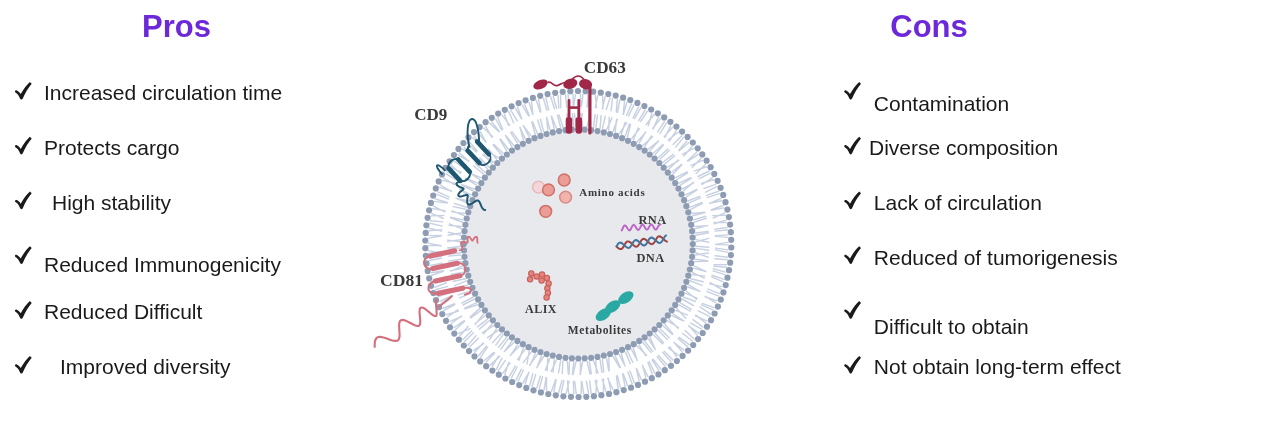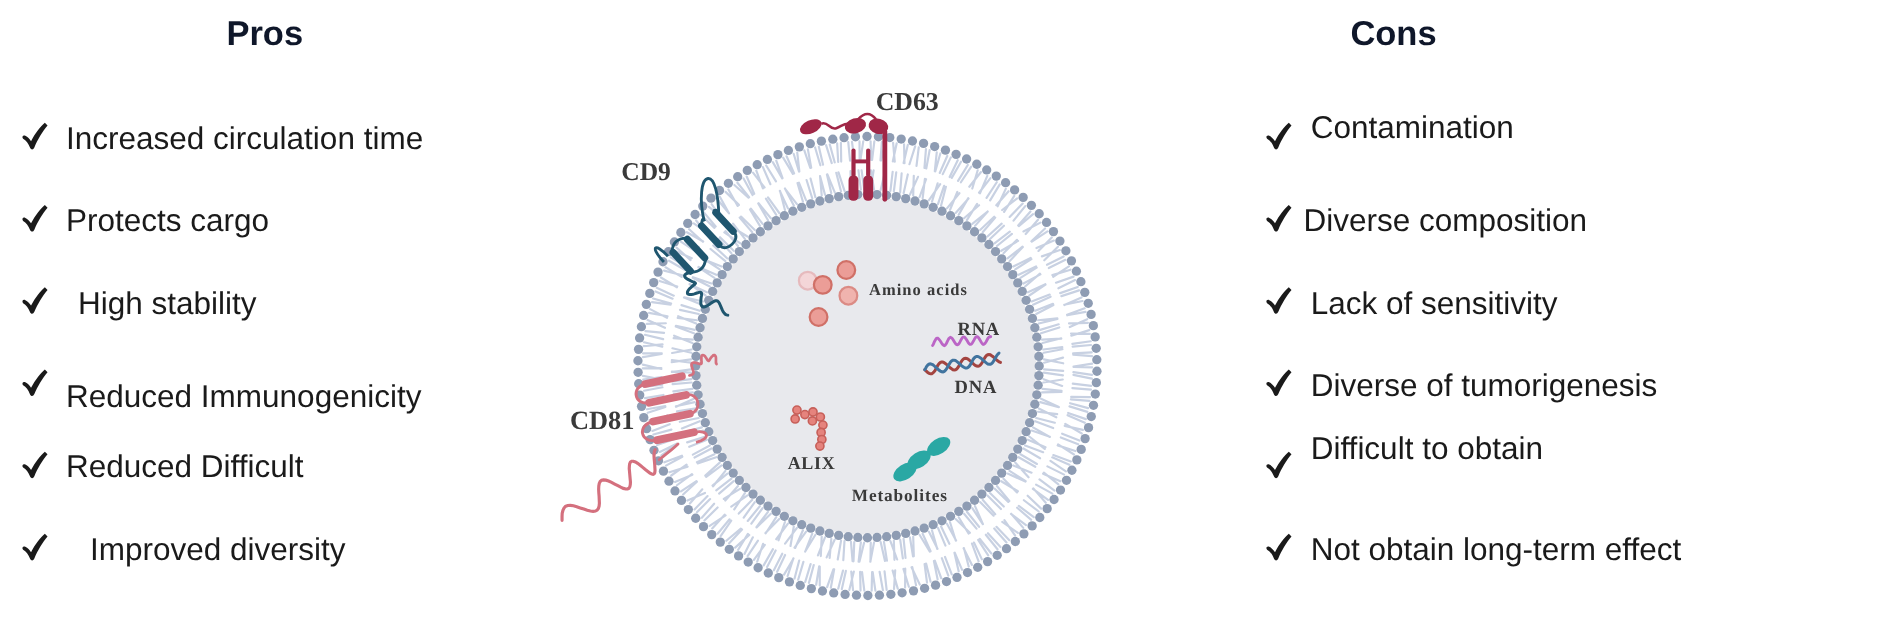--- a/index.html
+++ b/index.html
@@ -1,16 +1,16 @@
 <!DOCTYPE html>
 <html><head><meta charset="utf-8">
 <style>
 html,body{margin:0;padding:0;background:#ffffff;width:1269px;height:421px;overflow:hidden}
 .it{position:absolute;font-family:"Liberation Sans",sans-serif;font-size:21px;line-height:1;color:#1a1a1a;white-space:nowrap}
-.hd{position:absolute;font-family:"Liberation Sans",sans-serif;font-size:23.0px;line-height:1;font-weight:bold;color:#0f172a;white-space:nowrap}
+.hd{position:absolute;font-family:"Liberation Sans",sans-serif;font-size:31px;line-height:1;font-weight:bold;color:#6d28d9;white-space:nowrap}
 </style></head>
 <body>
 <svg width="1269" height="421" viewBox="0 0 1269 421" style="position:absolute;left:0;top:0">
     <circle cx="578.3" cy="244.0" r="112.5" fill="#e8e9ed"></circle>
     <path d="M728.1 244.9L715.7 244.6M728.0 249.9L715.6 248.1M727.9 252.4L715.6 249.9M727.5 257.3L715.2 255.8M727.3 259.8L714.9 258.7M726.7 264.8L714.1 264.6M726.3 267.2L713.9 266.2M725.4 272.1L713.4 268.8M724.9 274.6L713.0 270.9M723.9 279.4L712.1 275.3M723.2 281.9L711.7 276.8M721.9 286.6L709.8 283.9M721.2 289.0L710.2 282.6M719.6 293.7L708.1 289.1M718.8 296.1L707.2 291.6M716.9 300.7L705.1 296.9M716.0 303.0L705.4 296.3M713.9 307.6L702.2 303.4M712.9 309.8L701.5 304.9M710.6 314.2L700.3 307.2M709.4 316.4L698.3 310.9M706.9 320.8L695.4 315.8M705.6 322.9L695.9 315.1M703.0 327.1L693.0 319.6M701.6 329.1L690.7 323.1M698.7 333.2L688.6 325.9M697.2 335.2L688.9 325.6M694.1 339.1L685.1 330.5M692.5 341.0L682.6 333.5M689.2 344.7L679.2 337.3M687.5 346.6L678.1 338.5M684.0 350.1L674.0 342.6M682.2 351.9L674.1 342.5M678.6 355.3L668.2 347.9M676.7 356.9L669.6 346.7M672.9 360.1L664.3 351.2M671.0 361.7L662.8 352.3M667.0 364.7L658.6 355.5M665.0 366.2L657.2 356.5M660.9 369.0L653.1 359.2M658.8 370.3L652.1 359.9M654.6 372.9L649.3 361.7M652.4 374.2L648.0 362.4M648.0 376.6L642.4 365.5M645.8 377.7L642.6 365.4M641.4 379.9L636.5 368.5M639.1 380.9L636.3 368.5M634.5 382.9L630.0 371.3M632.2 383.8L627.9 372.1M627.5 385.5L623.2 373.8M625.1 386.3L622.6 374.1M620.4 387.8L617.4 375.7M618.0 388.4L616.4 376.0M613.2 389.7L607.7 378.2M610.7 390.2L608.2 378.1M605.9 391.2L602.3 379.3M603.4 391.7L603.5 379.1M598.5 392.4L595.1 380.4M596.0 392.7L596.8 380.2M591.1 393.3L589.7 380.9M588.6 393.4L586.4 381.2M583.6 393.7L581.8 381.4M581.1 393.8L581.4 381.4M576.2 393.8L574.7 381.4M573.7 393.7L573.4 381.3M568.7 393.5L567.5 381.0M566.2 393.3L569.2 381.1M561.2 392.8L563.9 380.6M558.8 392.5L562.0 380.4M553.9 391.8L556.1 379.6M551.4 391.4L555.6 379.5M546.5 390.4L546.5 377.7M544.1 389.8L546.1 377.6M539.3 388.6L542.5 376.7M536.8 388.0L540.4 376.1M532.1 386.5L535.6 374.6M529.7 385.7L532.8 373.7M525.1 384.0L528.9 372.2M522.7 383.1L529.0 372.3M518.1 381.2L523.4 370.0M515.9 380.2L521.5 369.1M511.4 378.0L517.1 367.0M509.1 376.9L515.3 366.1M504.8 374.5L508.7 362.5M502.6 373.3L509.9 363.2M498.4 370.7L505.3 360.4M496.3 369.3L501.9 358.2M492.1 366.5L498.6 355.9M490.1 365.1L499.5 356.6M486.1 362.1L494.7 353.0M484.2 360.5L493.9 352.4M480.4 357.4L487.5 347.1M478.5 355.7L486.4 346.2M474.8 352.3L483.1 343.1M473.1 350.6L483.7 343.6M469.6 347.0L478.4 338.3M467.9 345.2L476.1 335.8M464.6 341.5L473.4 332.7M463.0 339.6L471.7 330.7M459.9 335.7L468.2 326.2M458.3 333.7L470.0 328.6M455.4 329.7L464.6 321.2M454.0 327.6L464.3 320.7M451.3 323.5L461.3 316.1M450.0 321.3L461.6 316.5M447.5 317.0L457.7 309.8M446.3 314.8L458.4 311.1M444.0 310.4L454.9 304.5M442.9 308.2L454.6 303.8M440.9 303.6L451.2 296.2M439.9 301.3L451.1 295.8M438.1 296.7L449.8 292.6M437.2 294.4L449.2 291.0M435.6 289.7L447.6 286.4M434.9 287.3L446.5 282.8M433.5 282.5L444.9 277.0M432.9 280.1L445.4 278.7M431.8 275.2L443.6 271.3M431.3 272.8L443.5 270.7M430.4 267.9L442.8 266.6M430.0 265.4L442.3 263.3M429.4 260.5L441.6 258.2M429.2 258.0L441.5 256.4M428.8 253.1L441.1 251.4M428.6 250.6L441.2 253.0M428.5 245.6L440.9 245.4M428.5 243.1L440.9 246.0M428.6 238.1L441.1 236.0M428.7 235.6L441.2 235.5M429.1 230.7L441.7 229.6M429.3 228.2L441.5 231.1M429.9 223.2L442.1 226.1M430.3 220.8L442.7 221.9M431.2 215.9L443.9 215.5M431.7 213.4L443.3 218.5M432.7 208.6L445.0 210.8M433.4 206.1L444.7 211.9M434.7 201.4L447.1 203.1M435.4 199.0L447.4 202.4M437.0 194.3L448.4 199.1M437.8 191.9L449.2 197.1M439.7 187.3L451.5 191.0M440.6 185.0L451.3 191.5M442.7 180.4L454.9 183.5M443.7 178.2L454.4 184.6M446.0 173.8L456.7 180.0M447.2 171.6L457.7 178.1M449.7 167.2L461.2 172.1M451.0 165.1L460.4 173.4M453.6 160.9L464.0 167.8M455.0 158.9L466.0 164.8M457.9 154.8L468.8 161.0M459.4 152.8L468.6 161.2M462.5 148.9L472.7 156.1M464.1 147.0L472.0 156.9M467.4 143.3L476.3 151.9M469.1 141.4L477.1 151.0M472.6 137.9L482.2 145.8M474.4 136.1L481.6 146.4M478.0 132.7L486.0 142.2M479.9 131.1L486.0 142.2M483.7 127.9L492.6 136.6M485.6 126.3L491.8 137.3M489.6 123.3L499.0 131.8M491.6 121.8L499.4 131.5M495.7 119.0L501.7 130.0M497.8 117.7L502.8 129.2M502.0 115.1L509.7 125.0M504.2 113.8L508.6 125.6M508.6 111.4L513.6 122.8M510.8 110.3L517.3 120.9M515.2 108.1L521.5 118.9M517.5 107.1L521.7 118.8M522.1 105.1L528.6 115.9M524.4 104.2L529.4 115.6M529.1 102.5L532.7 114.4M531.5 101.7L532.9 114.3M536.2 100.2L540.2 112.0M538.6 99.6L540.8 111.8M543.4 98.3L546.9 110.2M545.9 97.8L548.7 109.8M550.7 96.8L554.5 108.7M553.2 96.3L556.5 108.3M558.1 95.6L558.8 108.0M560.6 95.3L560.8 107.7M565.5 94.7L566.7 107.1M568.0 94.6L569.6 106.9M573.0 94.3L573.1 106.7M575.5 94.2L573.6 106.7M580.4 94.2L580.8 106.6M582.9 94.3L581.4 106.6M587.9 94.5L587.0 106.9M590.4 94.7L587.5 106.9M595.4 95.2L596.5 107.8M597.8 95.5L595.2 107.6M602.7 96.2L603.0 108.8M605.2 96.6L602.4 108.7M610.1 97.6L606.3 109.5M612.5 98.2L611.0 110.6M617.3 99.4L616.3 112.0M619.8 100.0L617.5 112.3M624.5 101.5L623.2 114.1M626.9 102.3L623.5 114.3M631.5 104.0L626.5 115.3M633.9 104.9L628.5 116.1M638.5 106.8L633.1 118.0M640.7 107.8L634.5 118.6M645.2 110.0L638.7 120.6M647.5 111.1L640.6 121.5M651.8 113.5L648.2 125.7M654.0 114.7L646.2 124.5M658.2 117.3L653.3 128.9M660.3 118.7L652.7 128.5M664.5 121.5L657.7 131.9M666.5 122.9L660.1 133.6M670.5 125.9L665.1 137.5M672.4 127.5L664.2 136.8M676.2 130.6L669.4 141.2M678.1 132.3L668.1 140.0M681.8 135.7L673.1 144.6M683.5 137.4L675.7 147.1M687.0 141.0L678.8 150.3M688.7 142.8L679.2 150.7M692.0 146.5L683.8 156.0M693.6 148.4L682.3 154.3M696.7 152.3L687.6 160.8M698.3 154.3L687.9 161.1M701.2 158.3L692.3 167.3M702.6 160.4L691.0 165.4M705.3 164.5L696.2 173.5M706.6 166.7L694.6 170.9M709.1 171.0L698.0 176.5M710.3 173.2L699.2 178.7M712.6 177.6L702.1 184.5M713.7 179.8L701.6 183.4M715.7 184.4L704.0 188.5M716.7 186.7L705.6 192.2M718.5 191.3L706.8 195.4M719.4 193.6L707.6 197.4M721.0 198.3L709.6 203.4M721.7 200.7L709.5 203.2M723.1 205.5L711.4 209.8M723.7 207.9L711.5 210.2M724.8 212.8L713.2 218.0M725.3 215.2L712.7 215.6M726.2 220.1L714.2 223.8M726.6 222.6L714.0 222.4M727.2 227.5L714.9 229.2M727.4 230.0L715.1 231.1M727.8 234.9L715.4 235.6M728.0 237.4L715.5 236.4M728.1 242.4L715.7 244.4M696.0 241.8L708.7 238.4M696.0 246.2L708.8 247.3M695.9 248.4L708.6 250.3M695.7 252.8L708.1 257.3M695.5 255.0L708.5 253.0M695.0 259.3L707.7 260.6M694.7 261.6L707.7 261.3M694.0 265.8L705.9 271.4M693.5 268.1L705.9 271.5M692.5 272.3L704.2 278.2M692.0 274.5L704.8 276.1M690.8 278.7L703.2 281.8M690.1 280.8L702.1 285.4M688.7 284.9L699.9 291.3M687.8 287.0L699.9 291.2M686.2 291.0L696.5 299.3M685.3 293.1L697.0 298.2M683.4 297.0L695.4 301.5M682.3 299.0L693.4 305.5M680.3 302.8L691.3 309.3M679.1 304.8L690.2 311.2M676.8 308.4L685.7 318.2M675.5 310.3L687.7 315.1M673.0 313.9L683.8 320.8M671.7 315.7L683.6 321.0M669.0 319.1L678.0 328.3M667.5 320.8L678.6 327.5M664.6 324.0L672.9 333.9M663.0 325.7L672.2 334.6M660.0 328.7L669.2 337.7M658.3 330.3L667.3 339.4M655.1 333.2L663.5 342.8M653.4 334.7L662.4 343.8M650.0 337.4L655.3 349.4M648.2 338.7L655.2 349.4M644.6 341.2L652.7 351.2M642.7 342.5L651.0 352.4M639.1 344.8L645.7 355.7M637.1 346.0L646.6 355.2M633.3 348.0L637.2 360.5M631.3 349.1L637.4 360.3M627.4 351.0L632.9 362.5M625.3 351.9L630.3 363.7M621.3 353.5L624.8 365.9M619.2 354.4L625.0 365.9M615.1 355.8L620.4 367.5M613.0 356.5L619.8 367.7M608.8 357.7L609.2 370.8M606.6 358.2L608.7 370.9M602.4 359.2L603.7 372.0M600.1 359.7L601.9 372.3M595.9 360.4L596.3 373.2M593.6 360.7L598.1 373.0M589.3 361.2L591.3 373.8M587.1 361.4L590.0 374.0M582.7 361.6L580.2 374.5M580.5 361.7L580.3 374.5M576.1 361.7L573.0 374.4M573.9 361.6L572.4 374.4M569.5 361.4L569.0 374.2M567.3 361.2L568.4 374.1M563.0 360.7L562.2 373.5M560.7 360.4L558.5 373.0M556.5 359.7L551.1 371.6M554.2 359.2L553.1 372.0M550.0 358.2L545.3 370.3M547.8 357.7L547.2 370.7M543.6 356.5L536.8 367.7M541.5 355.8L536.8 367.7M537.4 354.4L529.7 365.1M535.3 353.5L530.1 365.3M531.3 351.9L523.4 362.4M529.2 351.0L527.0 364.0M525.3 349.1L517.5 359.5M523.3 348.0L519.0 360.2M519.5 346.0L510.3 355.4M517.5 344.8L510.5 355.5M513.9 342.5L504.4 351.6M512.0 341.2L504.3 351.5M508.4 338.7L500.9 349.1M506.6 337.4L498.5 347.3M503.2 334.7L495.8 345.1M501.5 333.2L492.5 342.4M498.3 330.3L487.5 337.7M496.6 328.7L489.5 339.6M493.6 325.7L482.5 332.6M492.0 324.0L483.5 333.7M489.1 320.8L479.4 329.1M487.6 319.1L477.5 326.9M484.9 315.7L475.0 323.7M483.6 313.9L475.4 324.2M481.1 310.3L470.8 317.9M479.8 308.4L470.2 317.1M477.5 304.8L465.1 308.9M476.3 302.8L464.6 308.1M474.3 299.0L463.0 305.0M473.2 297.0L461.9 303.1M471.3 293.1L459.5 297.9M470.4 291.0L458.1 294.9M468.8 287.0L456.4 290.5M467.9 284.9L455.5 288.3M466.5 280.8L454.6 285.6M465.8 278.7L453.2 281.2M464.6 274.5L452.4 278.3M464.1 272.3L451.3 274.2M463.1 268.1L450.6 270.8M462.6 265.8L450.7 271.2M461.9 261.6L449.2 262.8M461.6 259.3L448.9 260.9M461.1 255.0L448.4 256.1M460.9 252.8L448.2 254.2M460.7 248.4L447.9 247.8M460.6 246.2L447.9 248.0M460.6 241.8L447.9 240.1M460.7 239.6L447.8 241.4M460.9 235.2L448.3 232.2M461.1 233.0L448.1 235.3M461.6 228.7L449.4 223.8M461.9 226.4L449.1 225.4M462.6 222.2L450.5 217.7M463.1 219.9L450.6 217.2M464.1 215.7L452.1 210.8M464.6 213.5L451.8 211.9M465.8 209.3L453.3 206.6M466.5 207.2L454.3 203.4M467.9 203.1L456.0 198.4M468.8 201.0L456.1 198.2M470.4 197.0L459.8 189.3M471.3 194.9L459.7 189.5M473.2 191.0L461.8 185.2M474.3 189.0L462.0 184.8M476.3 185.2L465.6 178.3M477.5 183.2L465.7 178.0M479.8 179.6L469.1 172.5M481.1 177.7L468.9 172.9M483.6 174.1L473.7 166.0M484.9 172.3L475.5 163.6M487.6 168.9L479.0 159.3M489.1 167.2L480.0 158.1M492.0 164.0L483.7 154.1M493.6 162.3L482.9 154.9M496.6 159.3L488.7 149.1M498.3 157.7L487.0 150.8M501.5 154.8L493.1 145.1M503.2 153.3L494.0 144.4M506.6 150.6L500.0 139.6M508.4 149.3L500.6 139.1M512.0 146.8L505.5 135.7M513.9 145.5L505.7 135.5M517.5 143.2L510.6 132.4M519.5 142.0L512.0 131.6M523.3 140.0L520.0 127.2M525.3 138.9L519.9 127.3M529.2 137.0L523.3 125.6M531.3 136.1L523.3 125.7M535.3 134.5L531.7 122.1M537.4 133.6L532.6 121.8M541.5 132.2L537.7 120.0M543.6 131.5L540.4 119.1M547.8 130.3L546.7 117.4M550.0 129.8L546.7 117.4M554.2 128.8L551.3 116.3M556.5 128.3L551.6 116.3M560.7 127.6L557.5 115.2M563.0 127.3L559.0 114.9M567.3 126.8L567.0 114.0M569.5 126.6L569.3 113.8M573.9 126.4L572.3 113.6M576.1 126.3L574.4 113.6M580.5 126.3L582.4 113.6M582.7 126.4L580.6 113.5M587.1 126.6L590.1 114.0M589.3 126.8L589.4 114.0M593.6 127.3L595.1 114.6M595.9 127.6L597.5 114.9M600.1 128.3L601.1 115.5M602.4 128.8L605.2 116.3M606.6 129.8L612.0 117.9M608.8 130.3L609.2 117.2M613.0 131.5L617.4 119.5M615.1 132.2L616.6 119.2M619.2 133.6L626.8 122.8M621.3 134.5L625.1 122.2M625.3 136.1L629.4 123.9M627.4 137.0L630.6 124.5M631.3 138.9L639.6 128.8M633.3 140.0L638.2 128.0M637.1 142.0L645.7 132.3M639.1 143.2L645.5 132.1M642.7 145.5L652.7 136.8M644.6 146.8L651.4 135.9M648.2 149.3L658.4 141.0M650.0 150.6L658.5 141.0M653.4 153.3L662.8 144.5M655.1 154.8L663.5 145.1M658.3 157.7L667.8 149.1M660.0 159.3L669.3 150.5M663.0 162.3L673.2 154.4M664.6 164.0L674.6 155.9M667.5 167.2L678.7 160.6M669.0 168.9L678.0 159.9M671.7 172.3L681.7 164.4M673.0 174.1L681.9 164.7M675.5 177.7L687.1 171.9M676.8 179.6L687.6 172.8M679.1 183.2L690.7 177.6M680.3 185.2L691.1 178.4M682.3 189.0L693.6 182.9M683.4 191.0L693.3 182.4M685.3 194.9L696.9 189.5M686.2 197.0L697.0 189.8M687.8 201.0L699.8 196.4M688.7 203.1L700.4 197.8M690.1 207.2L702.0 202.5M690.8 209.3L702.3 203.3M692.0 213.5L704.9 212.2M692.5 215.7L705.0 212.6M693.5 219.9L705.8 216.2M694.0 222.2L706.2 218.3M694.7 226.4L707.5 225.8M695.0 228.7L707.5 225.5M695.5 233.0L708.2 231.4M695.7 235.2L708.3 232.8M695.9 239.6L708.8 242.2" stroke="#c8d1e2" stroke-width="1.45" fill="none" stroke-linecap="round"></path>
     <g fill="#8e9cb3">
       <circle cx="731.3" cy="247.5" r="3.1"></circle>
       <circle cx="730.9" cy="255.1" r="3.1"></circle>
       <circle cx="730.2" cy="262.7" r="3.1"></circle>
       <circle cx="729.0" cy="270.2" r="3.1"></circle>
@@ -348,19 +348,19 @@
     <g transform="translate(843.8 355.9)">
       <path d="M0.9 10.6 C-0.2 9.3 0.9 7.8 2.4 8.6 C4.0 9.4 5.2 10.6 6.2 12.2 C9.0 6.9 12.6 2.4 15.4 0.0 L17.2 1.8 C13.9 5.6 10.5 11.4 8.4 16.4 C7.6 18.2 6.1 18.1 5.4 16.3 C4.5 13.8 2.9 11.8 0.9 10.6 Z" fill="#1a1a1a"></path>
     </g>
   </svg>
 <div class="it" style="left:44.0px;top:82.2px">Increased circulation time</div>
 <div class="it" style="left:44.0px;top:137.0px">Protects cargo</div>
 <div class="it" style="left:52px;top:191.8px">High stability</div>
 <div class="it" style="left:44.0px;top:254px">Reduced Immunogenicity</div>
 <div class="it" style="left:44.0px;top:301.4px">Reduced Difficult</div>
 <div class="it" style="left:60px;top:356.2px">Improved diversity</div>
-<div class="it" style="left:873.8px;top:75px">Contamination</div>
+<div class="it" style="left:873.8px;top:93px">Contamination</div>
 <div class="it" style="left:869px;top:137.0px">Diverse composition</div>
-<div class="it" style="left:873.8px;top:191.8px">Lack of sensitivity</div>
-<div class="it" style="left:873.8px;top:246.6px">Diverse of tumorigenesis</div>
-<div class="it" style="left:873.8px;top:289px">Difficult to obtain</div>
+<div class="it" style="left:873.8px;top:191.8px">Lack of circulation</div>
+<div class="it" style="left:873.8px;top:246.6px">Reduced of tumorigenesis</div>
+<div class="it" style="left:873.8px;top:316px">Difficult to obtain</div>
 <div class="it" style="left:873.8px;top:356.2px">Not obtain long-term effect</div>
 <div class="hd" style="left:176.5px;top:11.3px;transform:translateX(-50%)">Pros</div>
 <div class="hd" style="left:929.0px;top:11.3px;transform:translateX(-50%)">Cons</div>
 </body></html>

